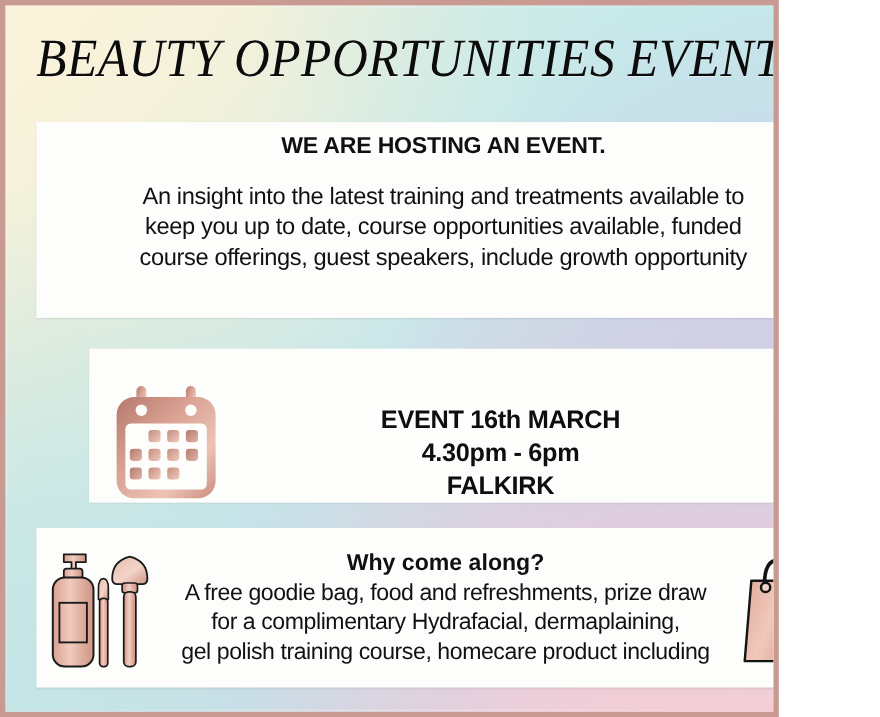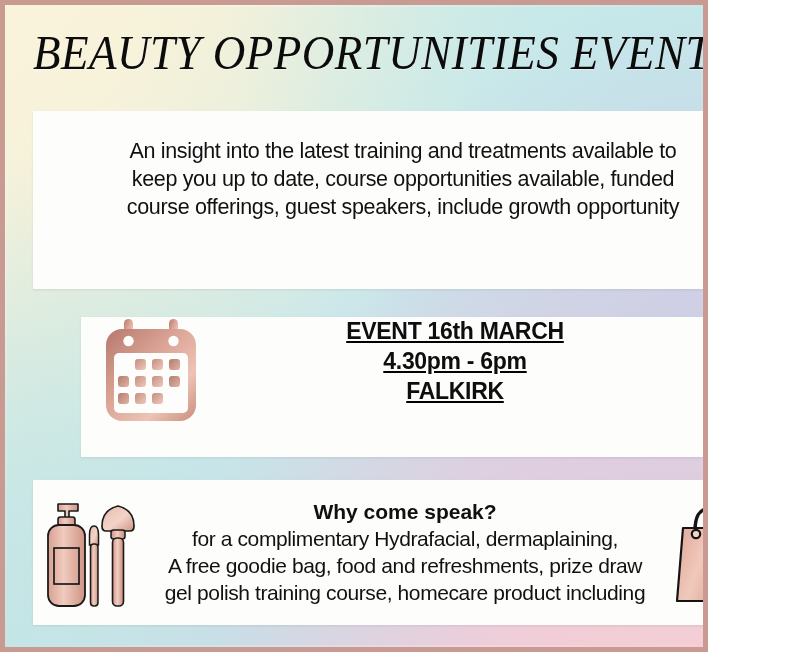--- a/index.html
+++ b/index.html
@@ -80,23 +80,22 @@
   .card-intro {
     left: 28px;  top: 106px;
     width: 740px; height: 178px;
     padding: 9px 14px 0;
     box-sizing: border-box;
   }
   .card-event {
     left: 76px;  top: 312px;
     width: 644px; height: 140px;
     display: flex;
-    align-items: flex-start;
+    align-items: flex-end;
     box-sizing: border-box;
-    text-decoration: underline;
   }
   .card-why {
     left: 28px;  top: 475px;
     width: 740px; height: 145px;
     display: flex;
     align-items: center;
     box-sizing: border-box;
     padding: 0 6px;
   }
 
@@ -181,20 +180,21 @@
 
   <div class="bg-tint tint-tl"></div>
   <div class="bg-tint tint-tr"></div>
   <div class="bg-tint tint-bl"></div>
   <div class="bg-tint tint-br"></div>
   <div class="bg-tint tint-mr"></div>
 
   <div class="title">BEAUTY OPPORTUNITIES EVENT</div>
 
   <div class="card card-intro">
+    <div class="heading-line">WE ARE HOSTING AN EVENT.</div>
     <div class="intro-body">
       <div class="body-line">An insight into the latest training and treatments available to</div>
       <div class="body-line">keep you up to date, course opportunities available, funded</div>
       <div class="body-line">course offerings, guest speakers, include growth opportunity</div>
     </div>
   </div>
 
   <div class="card card-event">
 
     <div class="icon-calendar">
@@ -281,23 +281,23 @@
         <path d="M52 34 q4.5 0 4.5 9 v10 h-9 v-10 q0-9 4.5-9 z" fill="url(#rgHead)" stroke="#1a1a1a" stroke-width="1.5"></path>
         <rect x="48.5" y="52" width="7.5" height="62" rx="3.2" fill="url(#rgHandle)" stroke="#1a1a1a" stroke-width="1.5"></rect>
 
         <path d="M76 14 q16 4 16 20 q0 5-4 5 h-24 q-4 0-4-5 q0-16 16-20 z" fill="url(#rgHead)" stroke="#1a1a1a" stroke-width="1.7"></path>
         <rect x="69" y="38" width="14" height="9" rx="2.5" fill="url(#rgHandle)" stroke="#1a1a1a" stroke-width="1.5"></rect>
         <rect x="70.5" y="46" width="11" height="68" rx="4.5" fill="url(#rgHandle)" stroke="#1a1a1a" stroke-width="1.6"></rect>
       </svg>
     </div>
 
     <div class="why-text">
-      <div class="why-heading">Why come speak?</div>
+      <div class="why-heading">Why come along?</div>
+      <div class="why-line">A free goodie bag, food and refreshments, prize draw</div>
       <div class="why-line">for a complimentary Hydrafacial, dermaplaining,</div>
-      <div class="why-line">A free goodie bag, food and refreshments, prize draw</div>
       <div class="why-line">gel polish training course, homecare product including</div>
     </div>
 
     <div class="icon-bag">
       <svg width="92" height="108" viewBox="0 0 92 108" aria-hidden="true">
         <defs>
           <linearGradient id="rgBag" x1="0" y1="0" x2="1" y2="0.4">
             <stop offset="0%" stop-color="#dfa897"></stop>
             <stop offset="45%" stop-color="#f0c9bb"></stop>
             <stop offset="100%" stop-color="#d49c8b"></stop>

